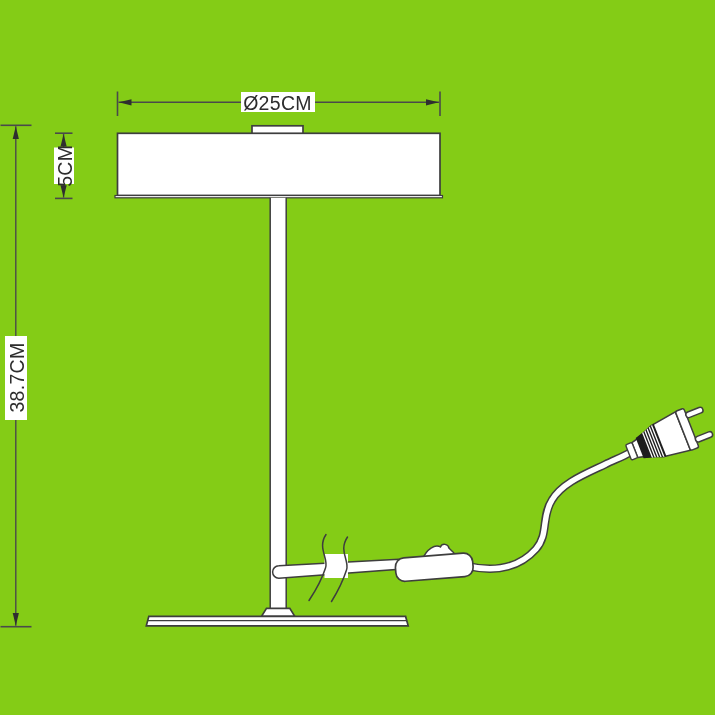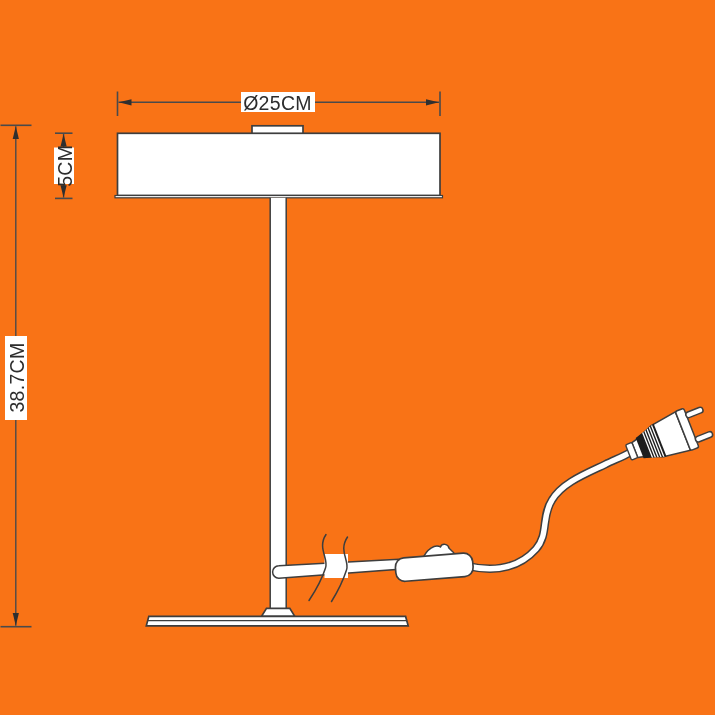--- a/index.html
+++ b/index.html
@@ -1,18 +1,18 @@
 <!DOCTYPE html>
 <html><head>
 <meta charset="utf-8">
 <style>
   html, body { margin: 0; padding: 0; background: #ffffff; }
   .stage {
     width: 715px; height: 715px; position: relative;
-    background: #f97316; overflow: hidden;
+    background: #84cc16; overflow: hidden;
     font-family: "Liberation Sans", sans-serif;
   }
   svg { display: block; }
   .dim-text {
     font-family: "Liberation Sans", sans-serif;
     font-size: 19.5px;
     fill: #2d2d2d;
     letter-spacing: 0.3px;
   }
   .outline { fill: #ffffff; stroke: #3e3e3e; stroke-width: 1.7; }

